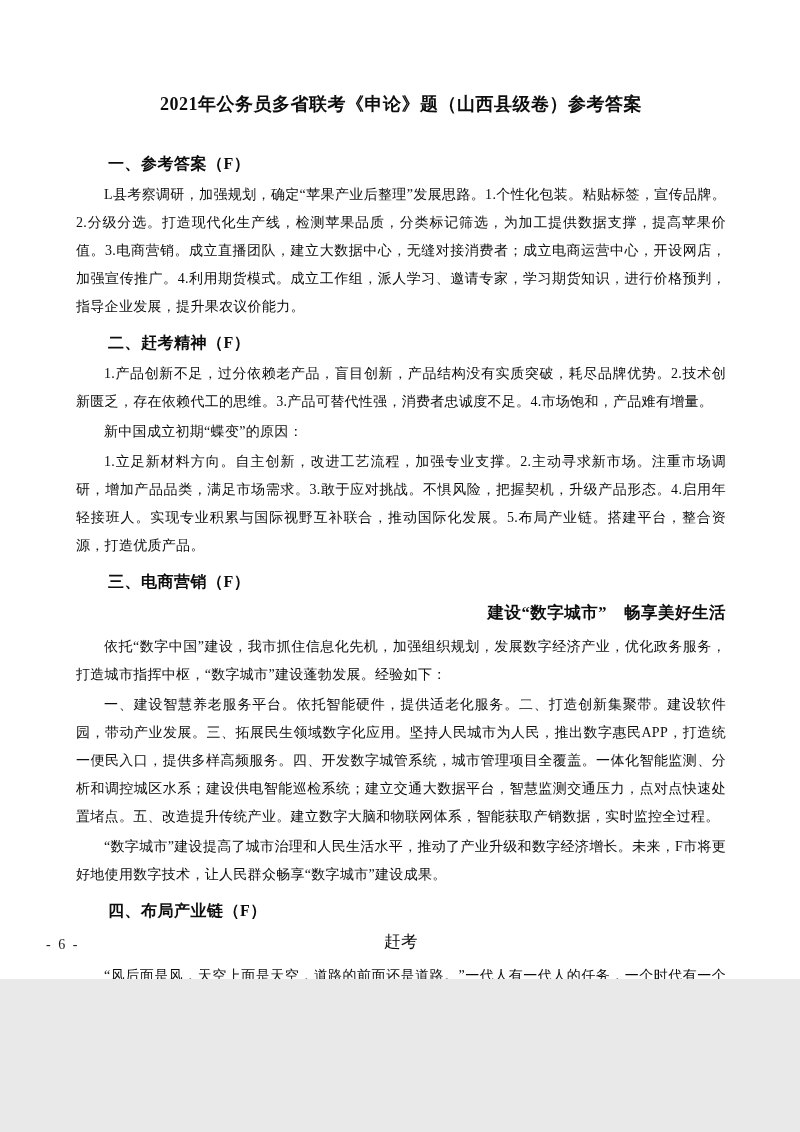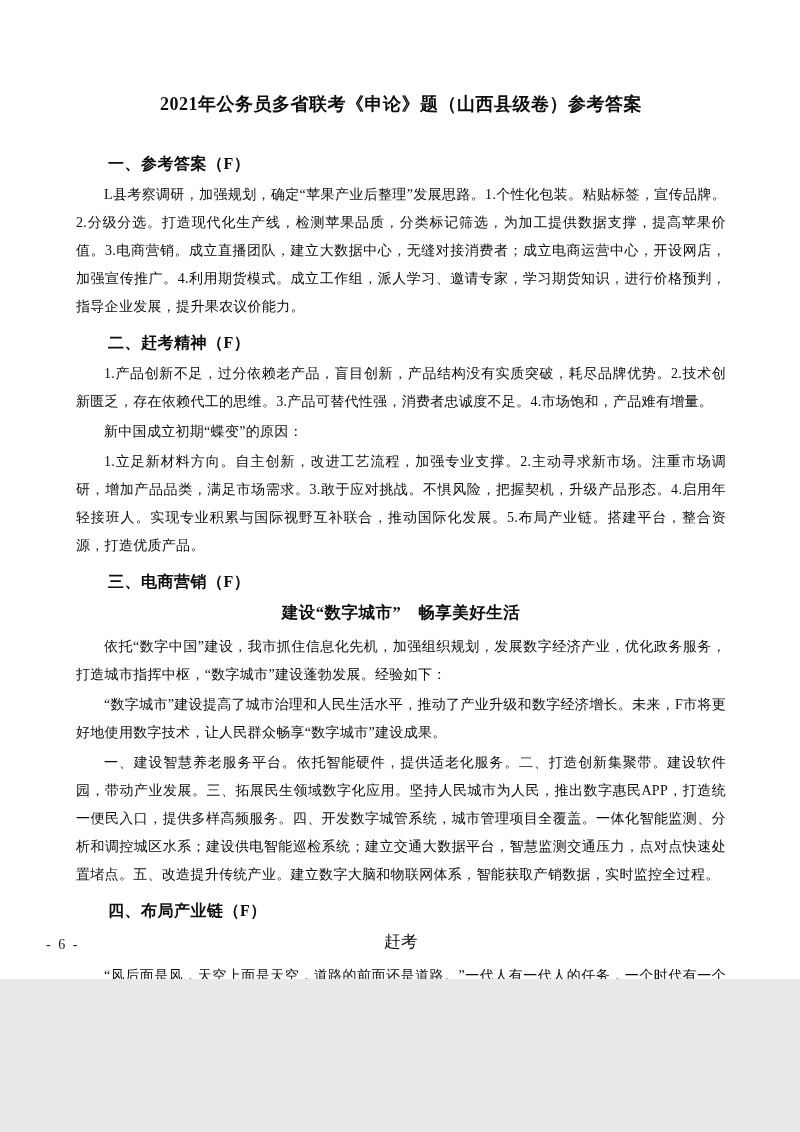--- a/index.html
+++ b/index.html
@@ -45,20 +45,21 @@
   }
   .sub-title {
     font-size: 16.5px;
     line-height: 28px;
     text-align: center;
     margin: 6px 0 6px 0;
     letter-spacing: 0.5px;
   }
   .sub-title.bold {
     font-weight: bold;
+    text-align: right;
   }
   .page-number {
     position: absolute;
     left: 46px;
     bottom: 26px;
     font-size: 14px;
     letter-spacing: 2px;
     color: #1a1a1a;
   }
   section { display: block; }
@@ -79,22 +80,22 @@
     <h2 class="sec-heading">二、赶考精神（F）</h2>
     <p class="para">1.产品创新不足，过分依赖老产品，盲目创新，产品结构没有实质突破，耗尽品牌优势。2.技术创新匮乏，存在依赖代工的思维。3.产品可替代性强，消费者忠诚度不足。4.市场饱和，产品难有增量。</p>
     <p class="para">新中国成立初期“蝶变”的原因：</p>
     <p class="para">1.立足新材料方向。自主创新，改进工艺流程，加强专业支撑。2.主动寻求新市场。注重市场调研，增加产品品类，满足市场需求。3.敢于应对挑战。不惧风险，把握契机，升级产品形态。4.启用年轻接班人。实现专业积累与国际视野互补联合，推动国际化发展。5.布局产业链。搭建平台，整合资源，打造优质产品。</p>
   </section>
 
   <section>
     <h2 class="sec-heading">三、电商营销（F）</h2>
     <div class="sub-title bold">建设“数字城市”　畅享美好生活</div>
     <p class="para">依托“数字中国”建设，我市抓住信息化先机，加强组织规划，发展数字经济产业，优化政务服务，打造城市指挥中枢，“数字城市”建设蓬勃发展。经验如下：</p>
+    <p class="para">一、建设智慧养老服务平台。依托智能硬件，提供适老化服务。二、打造创新集聚带。建设软件园，带动产业发展。三、拓展民生领域数字化应用。坚持人民城市为人民，推出数字惠民APP，打造统一便民入口，提供多样高频服务。四、开发数字城管系统，城市管理项目全覆盖。一体化智能监测、分析和调控城区水系；建设供电智能巡检系统；建立交通大数据平台，智慧监测交通压力，点对点快速处置堵点。五、改造提升传统产业。建立数字大脑和物联网体系，智能获取产销数据，实时监控全过程。</p>
     <p class="para">“数字城市”建设提高了城市治理和人民生活水平，推动了产业升级和数字经济增长。未来，F市将更好地使用数字技术，让人民群众畅享“数字城市”建设成果。</p>
-    <p class="para">一、建设智慧养老服务平台。依托智能硬件，提供适老化服务。二、打造创新集聚带。建设软件园，带动产业发展。三、拓展民生领域数字化应用。坚持人民城市为人民，推出数字惠民APP，打造统一便民入口，提供多样高频服务。四、开发数字城管系统，城市管理项目全覆盖。一体化智能监测、分析和调控城区水系；建设供电智能巡检系统；建立交通大数据平台，智慧监测交通压力，点对点快速处置堵点。五、改造提升传统产业。建立数字大脑和物联网体系，智能获取产销数据，实时监控全过程。</p>
   </section>
 
   <section>
     <h2 class="sec-heading">四、布局产业链（F）</h2>
     <div class="sub-title">赶考</div>
     <p class="para">“风后面是风，天空上面是天空，道路的前面还是道路。”一代人有一代人的任务，一个时代有一个时代的使命，无论到何时，我们都要以持之以恒的态度、未雨绸缪的眼光不断探索，以“赶考精神”书写新时代人民满意的答卷。新中国成立初期，共产党人进京赶考，继续革命，努力建设社会主义。经过几十年发展，我党带领人民群众在一个又一个五年规划中取得瞩目成</p>
   </section>
 
   <div class="page-number">- 6 -</div>
 

